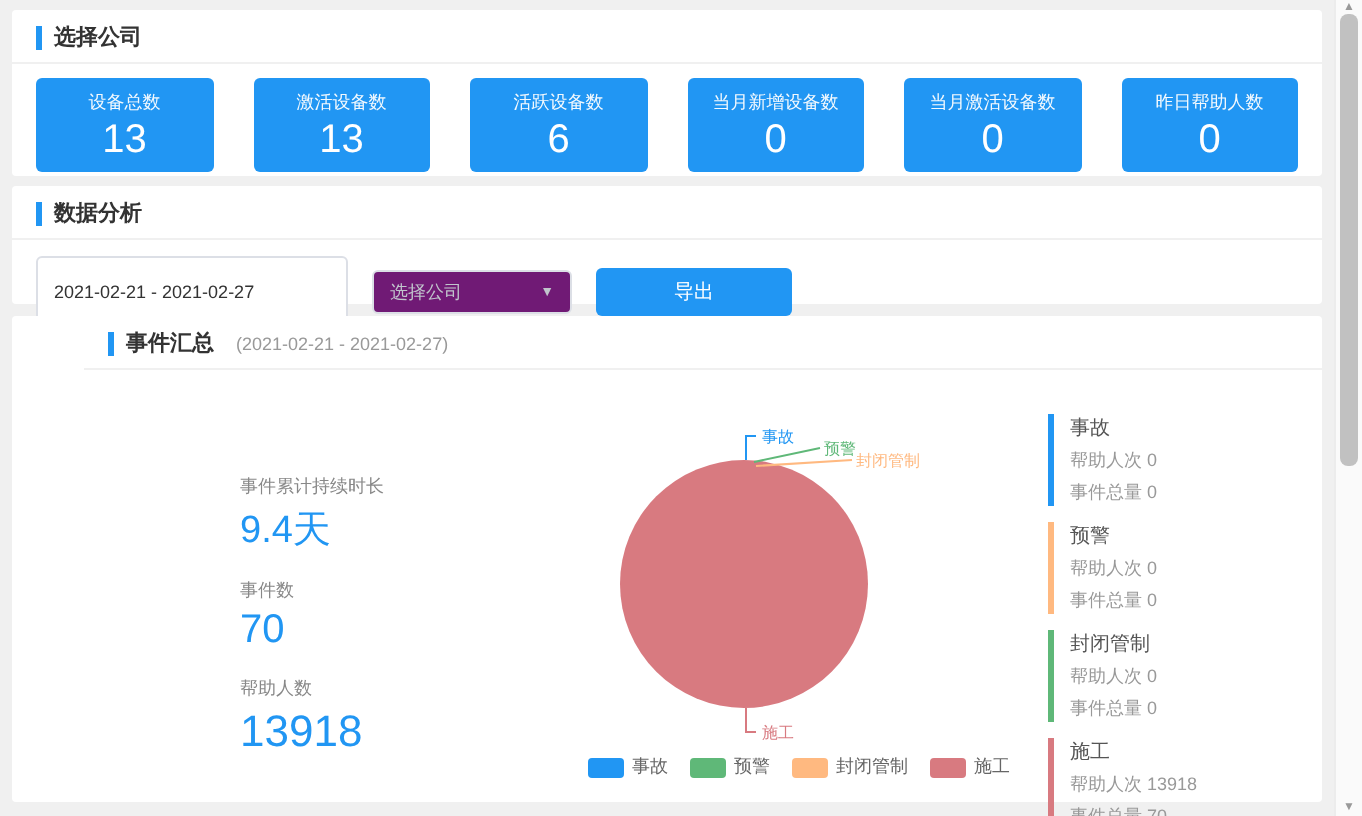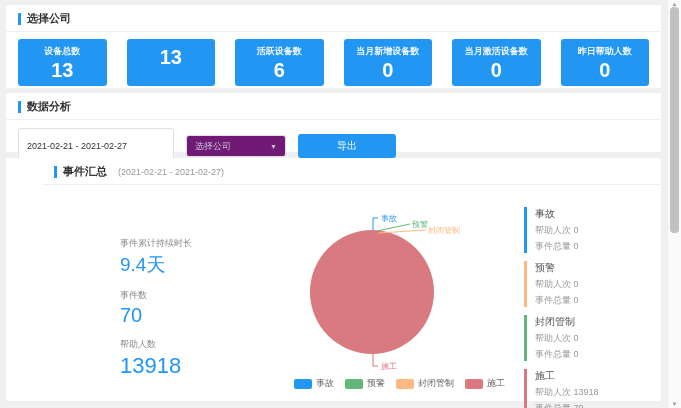--- a/index.html
+++ b/index.html
@@ -13,21 +13,21 @@
   .panel { position: absolute; left: 6px; width: 655px; background: #fff; border-radius: 2px; }
   #panel-devices { top: 5px;  height: 83px; }
   #panel-analysis { top: 93px; height: 59px; }
   #panel-events  { top: 158px; height: 243px; padding-left: 36px; }
 
   .panel-header { display: flex; align-items: center; padding: 6px 12px 5px; border-bottom: 1px solid #f0f0f0; }
   .accent-bar { width: 3px; height: 12px; background: #2196F3; margin-right: 6px; flex: 0 0 auto; }
   .panel-title { font-size: 11px; color: #333; font-weight: bold; }
   .header-sub { font-size: 9px; color: #999; margin-left: 11px; font-weight: normal; }
 
-  .cards { display: flex; gap: 20px; padding: 7px 12px 0; font-weight: bold; }
+  .cards { display: flex; gap: 20px; padding: 7px 12px 0; }
   .card { flex: 1; background: #2196F3; border-radius: 3px; color: #fff; text-align: center; padding: 6px 2px 5px; }
   .card-label { font-size: 9px; opacity: .95; }
   .card-value { font-size: 20px; line-height: 1.1; margin-top: 1px; }
 
   .controls { display: flex; align-items: center; gap: 12px; padding: 8px 12px; }
   .date-input { width: 156px; height: 36px; border: 1px solid #dcdfe6; border-radius: 3px;
     font-size: 9px; color: #333; padding: 0 8px; font-family: inherit; outline: none; }
   .select { width: 100px; height: 22px; border: 1px solid #dcdfe6; border-radius: 3px;
     font-size: 9px; color: #c0c4cc; padding: 0 8px; display: flex; align-items: center; justify-content: space-between; background:#701a75; }
   .select-arrow { font-size: 7px; color: #c0c4cc; }
@@ -78,20 +78,21 @@
   <div class="panel-header">
     <span class="accent-bar"></span>
     <span class="panel-title">选择公司</span>
   </div>
   <div class="cards">
     <div class="card">
       <div class="card-label">设备总数</div>
       <div class="card-value">13</div>
     </div>
     <div class="card">
+      <div class="card-label">激活设备数</div>
       <div class="card-value">13</div>
     </div>
     <div class="card">
       <div class="card-label">活跃设备数</div>
       <div class="card-value">6</div>
     </div>
     <div class="card">
       <div class="card-label">当月新增设备数</div>
       <div class="card-value">0</div>
     </div>

